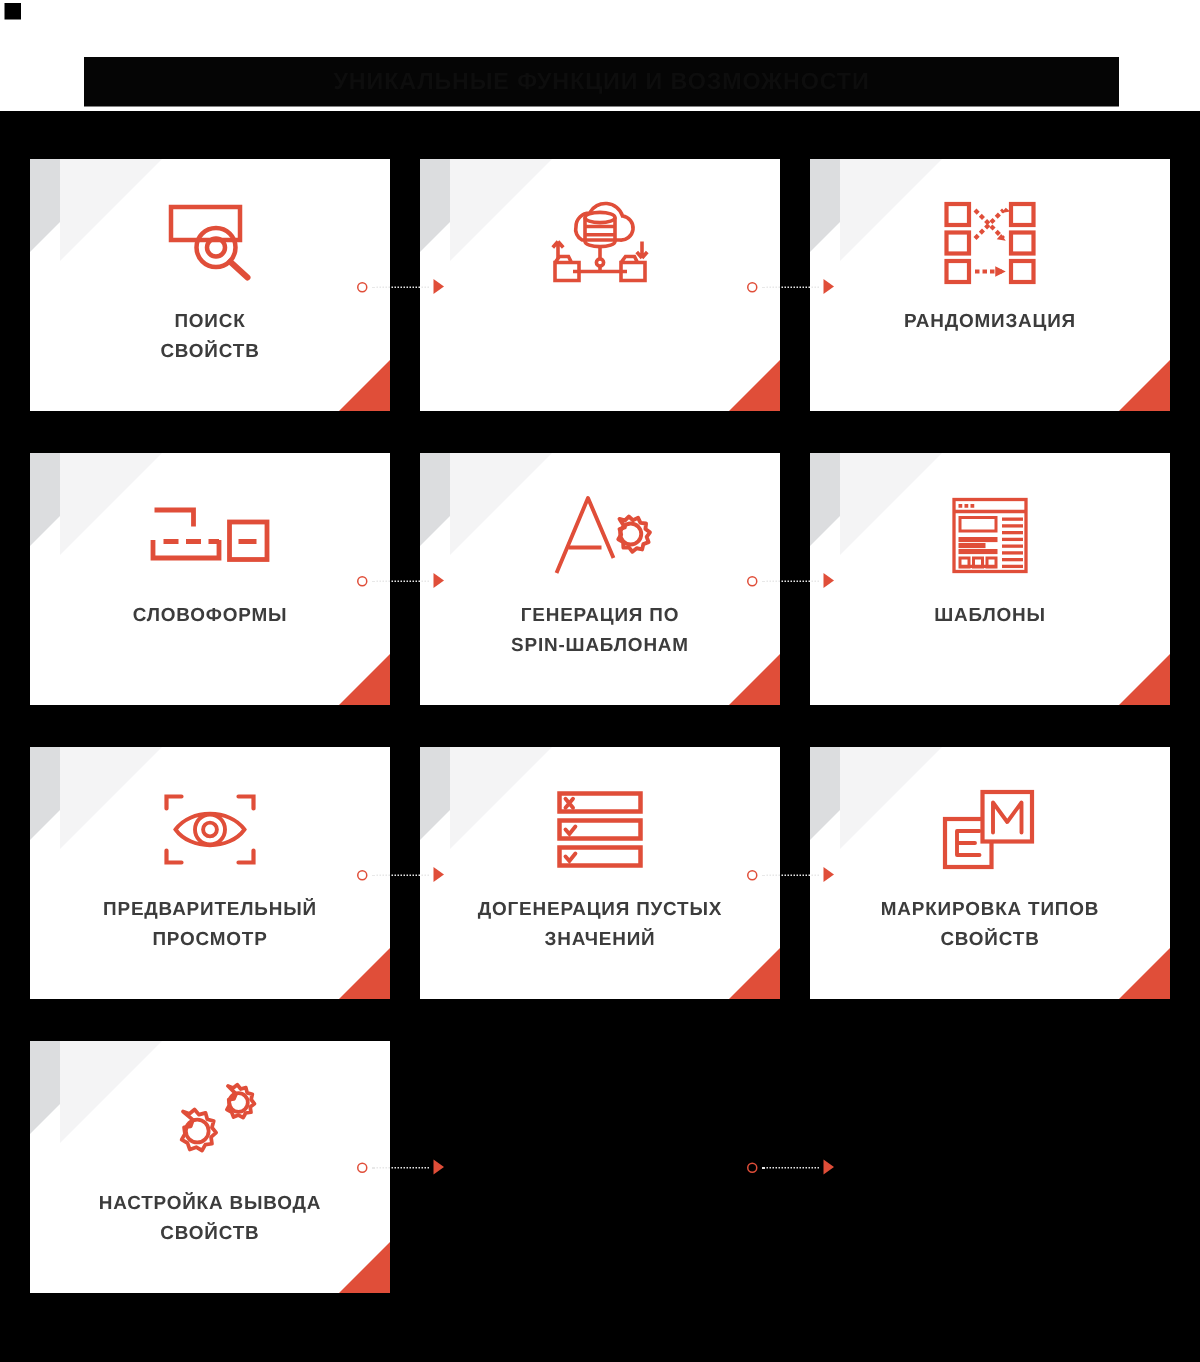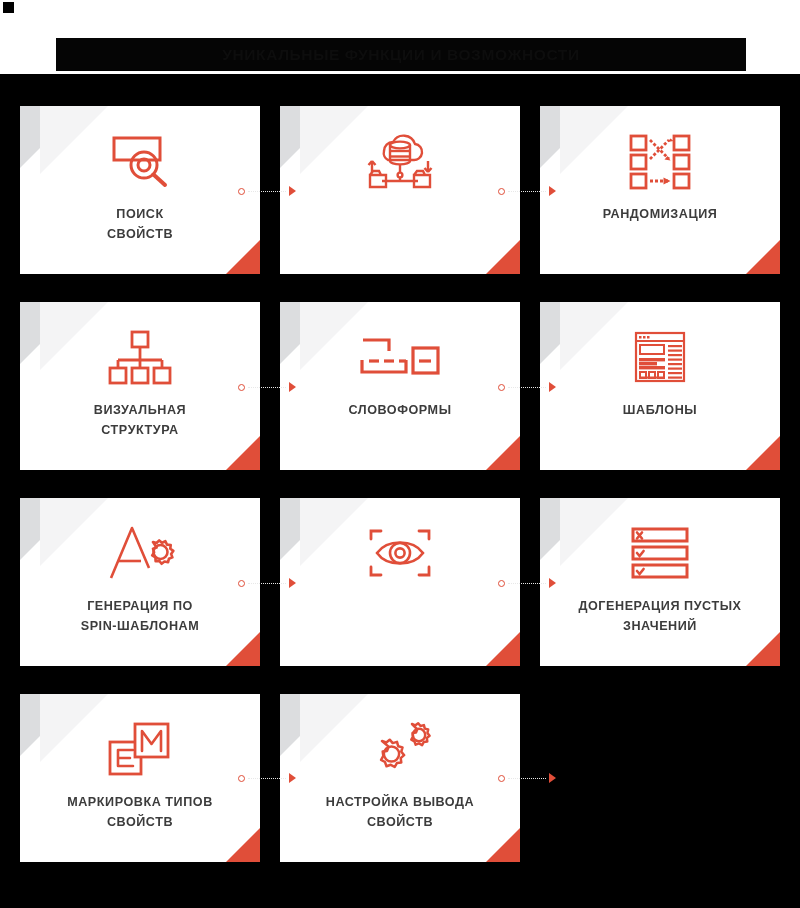--- a/index.html
+++ b/index.html
@@ -240,61 +240,57 @@
           <g fill="#e04e39">
             <path d="M43.5 28.5 l-6 -1 l3 -3.5 z"></path>
             <path d="M43.5 6.5 l-3 3.5 l6 -1 z"></path>
             <path d="M43.5 49 l-7 -3.5 v7 z"></path>
           </g>
         </svg>
       </div>
       <div class="card-label">РАНДОМИЗАЦИЯ</div>
     </div>
 
-    <div class="card">
-      <div class="wedge-a"></div>
-      <div class="wedge-b"></div>
-      <div class="tri-red"></div>
-      <div class="icon-wrap">
-        <svg width="64" height="56" viewBox="0 0 64 56">
-          <g fill="none" stroke="#e04e39" stroke-width="2.8">
-            <rect x="24" y="3" width="16" height="15"></rect>
-            <line x1="32" y1="18" x2="32" y2="31"></line>
-            <line x1="10" y1="31" x2="54" y2="31"></line>
-            <line x1="10" y1="31" x2="10" y2="39"></line>
-            <line x1="32" y1="31" x2="32" y2="39"></line>
-            <line x1="54" y1="31" x2="54" y2="39"></line>
-            <rect x="2" y="39" width="16" height="15"></rect>
-            <rect x="24" y="39" width="16" height="15"></rect>
-            <rect x="46" y="39" width="16" height="15"></rect>
-          </g>
-        </svg>
-      </div>
-      <div class="card-label">ВИЗУАЛЬНАЯ
-СТРУКТУРА</div>
-    </div>
 
     <div class="card">
       <div class="wedge-a"></div>
       <div class="wedge-b"></div>
       <div class="tri-red"></div>
       <div class="icon-wrap">
         <svg width="82" height="46" viewBox="0 0 82 46">
           <g fill="none" stroke="#e04e39" stroke-width="3.2">
             <path d="M4 6 H30 V17"></path>
             <path d="M3 26 v12 H47 v-12"></path>
             <line x1="10" y1="27" x2="20" y2="27"></line>
             <line x1="25" y1="27" x2="35" y2="27"></line>
             <line x1="40" y1="27" x2="47" y2="27"></line>
             <rect x="54" y="14" width="25" height="25"></rect>
             <line x1="60" y1="27" x2="72" y2="27"></line>
           </g>
         </svg>
       </div>
       <div class="card-label">СЛОВОФОРМЫ</div>
+    </div>
+
+    <div class="card">
+      <div class="wedge-a"></div>
+      <div class="wedge-b"></div>
+      <div class="tri-red"></div>
+      <div class="icon-wrap">
+        <svg width="70" height="58" viewBox="0 0 70 58">
+          <g fill="none" stroke="#e04e39" stroke-width="2.6" stroke-linejoin="round">
+            <path d="M6 54 L27 4 L44 44"></path>
+            <line x1="14" y1="37" x2="36" y2="37"></line>
+            <path d="M48 18 l3.6 1 l2.6 -2.6 l2.8 2.4 l3.4 -1.6 l1.6 3.4 l3.7 0.4 l-0.4 3.7 l3 2.2 l-2.2 3 l1.3 3.5 l-3.5 1.3 l-0.8 3.6 l-3.6 -0.8 l-2.9 2.3 l-2.3 -2.9 l-3.7 0.2 l-0.2 -3.7 l-3.2 -1.9 l1.9 -3.2 l-1.1 -3.6 l3.6 -1.1 z"></path>
+            <circle cx="55.5" cy="28" r="7"></circle>
+          </g>
+        </svg>
+      </div>
+      <div class="card-label">ГЕНЕРАЦИЯ ПО
+SPIN-ШАБЛОНАМ</div>
     </div>
 
     <div class="card">
       <div class="wedge-a"></div>
       <div class="wedge-b"></div>
       <div class="tri-red"></div>
       <div class="icon-wrap">
         <svg width="52" height="52" viewBox="0 0 52 52">
           <g fill="none" stroke="#e04e39" stroke-width="2.2">
             <rect x="2" y="2" width="48" height="48"></rect>
@@ -328,52 +324,36 @@
         </svg>
       </div>
       <div class="card-label">ШАБЛОНЫ</div>
     </div>
 
     <div class="card">
       <div class="wedge-a"></div>
       <div class="wedge-b"></div>
       <div class="tri-red"></div>
       <div class="icon-wrap">
-        <svg width="70" height="58" viewBox="0 0 70 58">
-          <g fill="none" stroke="#e04e39" stroke-width="2.6" stroke-linejoin="round">
-            <path d="M6 54 L27 4 L44 44"></path>
-            <line x1="14" y1="37" x2="36" y2="37"></line>
-            <path d="M48 18 l3.6 1 l2.6 -2.6 l2.8 2.4 l3.4 -1.6 l1.6 3.4 l3.7 0.4 l-0.4 3.7 l3 2.2 l-2.2 3 l1.3 3.5 l-3.5 1.3 l-0.8 3.6 l-3.6 -0.8 l-2.9 2.3 l-2.3 -2.9 l-3.7 0.2 l-0.2 -3.7 l-3.2 -1.9 l1.9 -3.2 l-1.1 -3.6 l3.6 -1.1 z"></path>
-            <circle cx="55.5" cy="28" r="7"></circle>
-          </g>
-        </svg>
-      </div>
-      <div class="card-label">ГЕНЕРАЦИЯ ПО
-SPIN-ШАБЛОНАМ</div>
-    </div>
-
-    <div class="card">
-      <div class="wedge-a"></div>
-      <div class="wedge-b"></div>
-      <div class="tri-red"></div>
-      <div class="icon-wrap">
         <svg width="66" height="52" viewBox="0 0 66 52">
           <g fill="none" stroke="#e04e39" stroke-width="2.8" stroke-linecap="round">
             <path d="M4 12 V4 H14"></path>
             <path d="M52 4 H62 V12"></path>
             <path d="M62 40 V48 H52"></path>
             <path d="M14 48 H4 V40"></path>
           </g>
           <g fill="none" stroke="#e04e39" stroke-width="2.6">
             <path d="M10 26 C20 12 46 12 56 26 C46 40 20 40 10 26 z"></path>
             <circle cx="33" cy="26" r="10"></circle>
             <circle cx="33" cy="26" r="4.6"></circle>
           </g>
         </svg>
       </div>
+      <div class="card-label">ПРЕДВАРИТЕЛЬНЫЙ
+ПРОСМОТР</div>
     </div>
 
 
     <div class="card">
       <div class="wedge-a"></div>
       <div class="wedge-b"></div>
       <div class="tri-red"></div>
       <div class="icon-wrap">
         <svg width="60" height="54" viewBox="0 0 60 54">
           <g fill="none" stroke="#e04e39" stroke-width="3">

